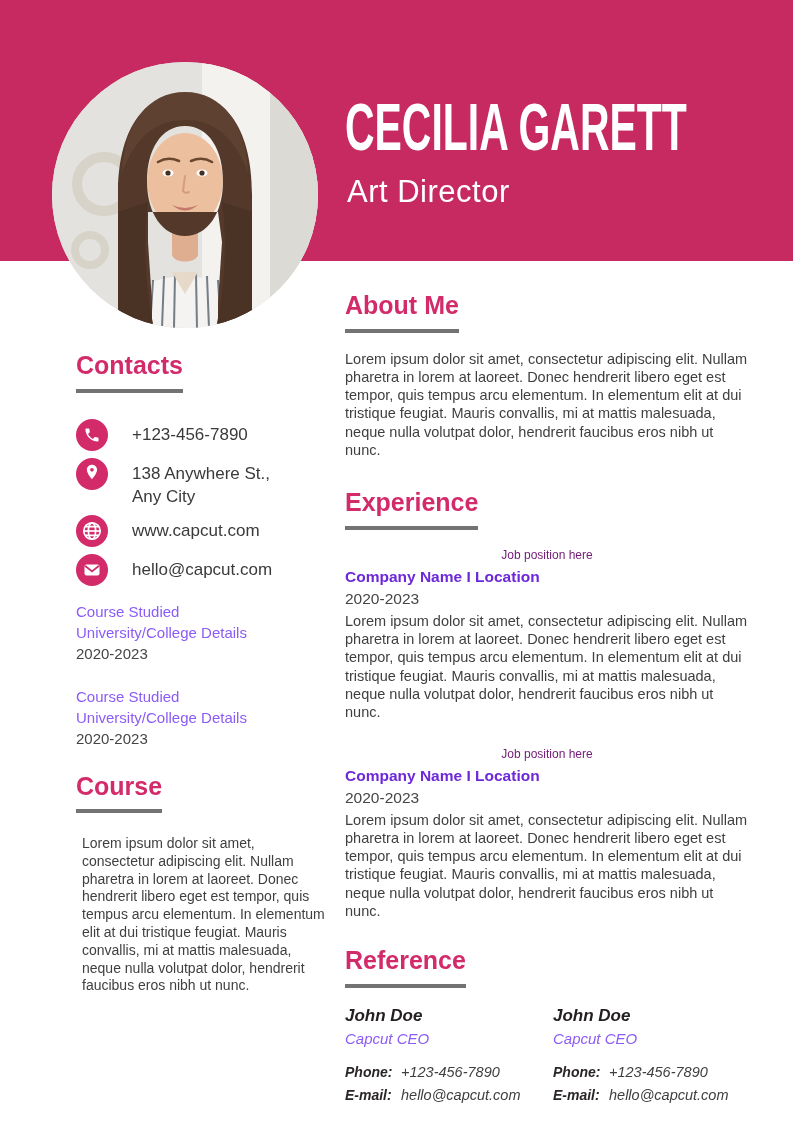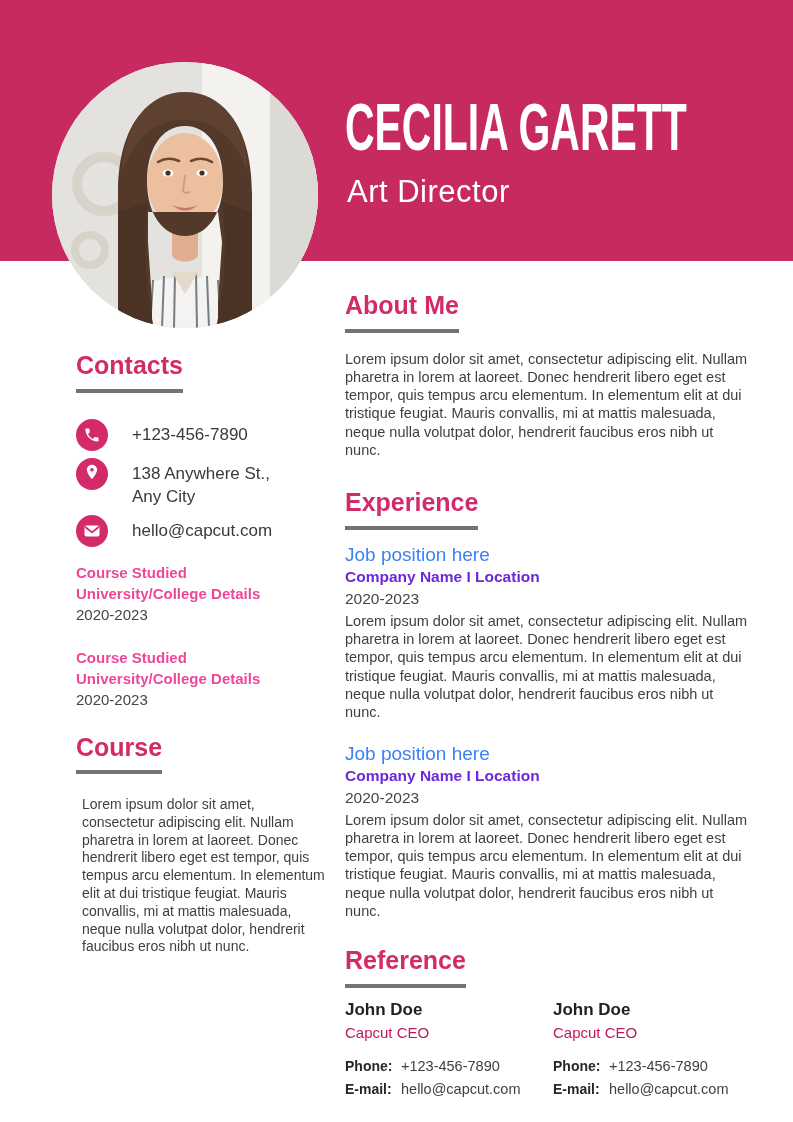--- a/index.html
+++ b/index.html
@@ -29,39 +29,39 @@
   }
   
   .contact-list { margin-top:26px; }
   .contact-row { display:flex; align-items:flex-start; margin-bottom:7px; }
   .contact-icon { flex:0 0 32px; width:32px; height:32px; }
   .contact-text { margin-left:24px; font-size:17px; color:#3a3a3a; line-height:23px; padding-top:4px; white-space:pre-line; }
   
   .edu-heading { margin-top:34px; }
   .edu-entry { margin-top:15px; }
   .edu-entry + .edu-entry { margin-top:22px; }
-  .edu-line-bold { font-size:15px; font-weight:700; color:#ec4899; line-height:21px; }
+  .edu-line-bold { font-size:15px; font-weight:400; color:#8b5cf6; line-height:21px; }
   .edu-years { font-size:15px; color:#454545; line-height:21px; }
   
   .skills-heading { margin-top:24px; }
   .skills-text { margin-top:22px; margin-left:6px; font-size:14px; line-height:17.8px; color:#3f3f3f; }
   
   .body-text { font-size:14.5px; line-height:18.3px; color:#3f3f3f; }
   .about-text { margin-top:17px; }
   .exp-heading { margin-top:30px; }
   .exp-entry { margin-top:15px; }
   .exp-entry + .exp-entry { margin-top:22px; }
-  .exp-position { font-size:19px; color:#3b82f6; line-height:20px; margin-bottom:2px; }
+  .exp-position { font-size:12px; color:#701a75; line-height:20px; margin-bottom:2px;text-align:center; }
   .exp-company  { font-size:15.5px; font-weight:700; color:#6d28d9; line-height:20px; margin-bottom:2px; }
   .exp-years    { font-size:15.5px; color:#454545; line-height:20px; margin-bottom:3px; }
   
   .ref-heading { margin-top:27px; }
-  .ref-grid { margin-top:12px; display:grid; grid-template-columns:208px 1fr; }
+  .ref-grid { margin-top:18px; display:grid; grid-template-columns:208px 1fr;font-style:italic; }
   .ref-name { font-size:17px; font-weight:700; color:#252020; margin-bottom:4px; }
-  .ref-role { font-size:15px; color:#be185d; margin-bottom:17px; }
+  .ref-role { font-size:15px; color:#8b5cf6; margin-bottom:17px; }
   .ref-line { display:flex; align-items:baseline; margin-bottom:7px; }
   .ref-label { flex:0 0 56px; font-size:14px; font-weight:700; color:#2b2626; }
   .ref-value { font-size:14.5px; color:#3f3f3f; }
 </style>
 </head>
 <body>
 
 <div class="page">
 
   <div class="banner">
@@ -124,20 +124,32 @@
 
       <div class="contact-row">
         <svg class="contact-icon" viewBox="0 0 32 32">
           <circle cx="16" cy="16" r="16" fill="#d32a6a"></circle>
           <path transform="translate(7.2,5.2) scale(0.73)" fill="#ffffff" d="M12 2C8.13 2 5 5.13 5 9c0 5.25 7 13 7 13s7-7.75 7-13c0-3.87-3.13-7-7-7zm0 9.5c-1.38 0-2.5-1.12-2.5-2.5s1.12-2.5 2.5-2.5 2.5 1.12 2.5 2.5-1.12 2.5-2.5 2.5z"></path>
         </svg>
         <div class="contact-text">138 Anywhere St.,
 Any City</div>
       </div>
 
+      <div class="contact-row">
+        <svg class="contact-icon" viewBox="0 0 32 32">
+          <circle cx="16" cy="16" r="16" fill="#d32a6a"></circle>
+          <g stroke="#ffffff" stroke-width="1.7" fill="none">
+            <circle cx="16" cy="16" r="8.2"></circle>
+            <ellipse cx="16" cy="16" rx="3.6" ry="8.2"></ellipse>
+            <line x1="7.8" y1="16" x2="24.2" y2="16"></line>
+            <path d="M9.3 11.6 h13.4 M9.3 20.4 h13.4"></path>
+          </g>
+        </svg>
+        <div class="contact-text">www.capcut.com</div>
+      </div>
 
       <div class="contact-row">
         <svg class="contact-icon" viewBox="0 0 32 32">
           <circle cx="16" cy="16" r="16" fill="#d32a6a"></circle>
           <rect x="8.5" y="10.5" width="15" height="11" rx="2" fill="#ffffff"></rect>
           <path d="M9.6 12.2 L16 17.4 L22.4 12.2" stroke="#d32a6a" stroke-width="1.8" fill="none" stroke-linecap="round" stroke-linejoin="round"></path>
         </svg>
         <div class="contact-text">hello@capcut.com</div>
       </div>
     </div>

